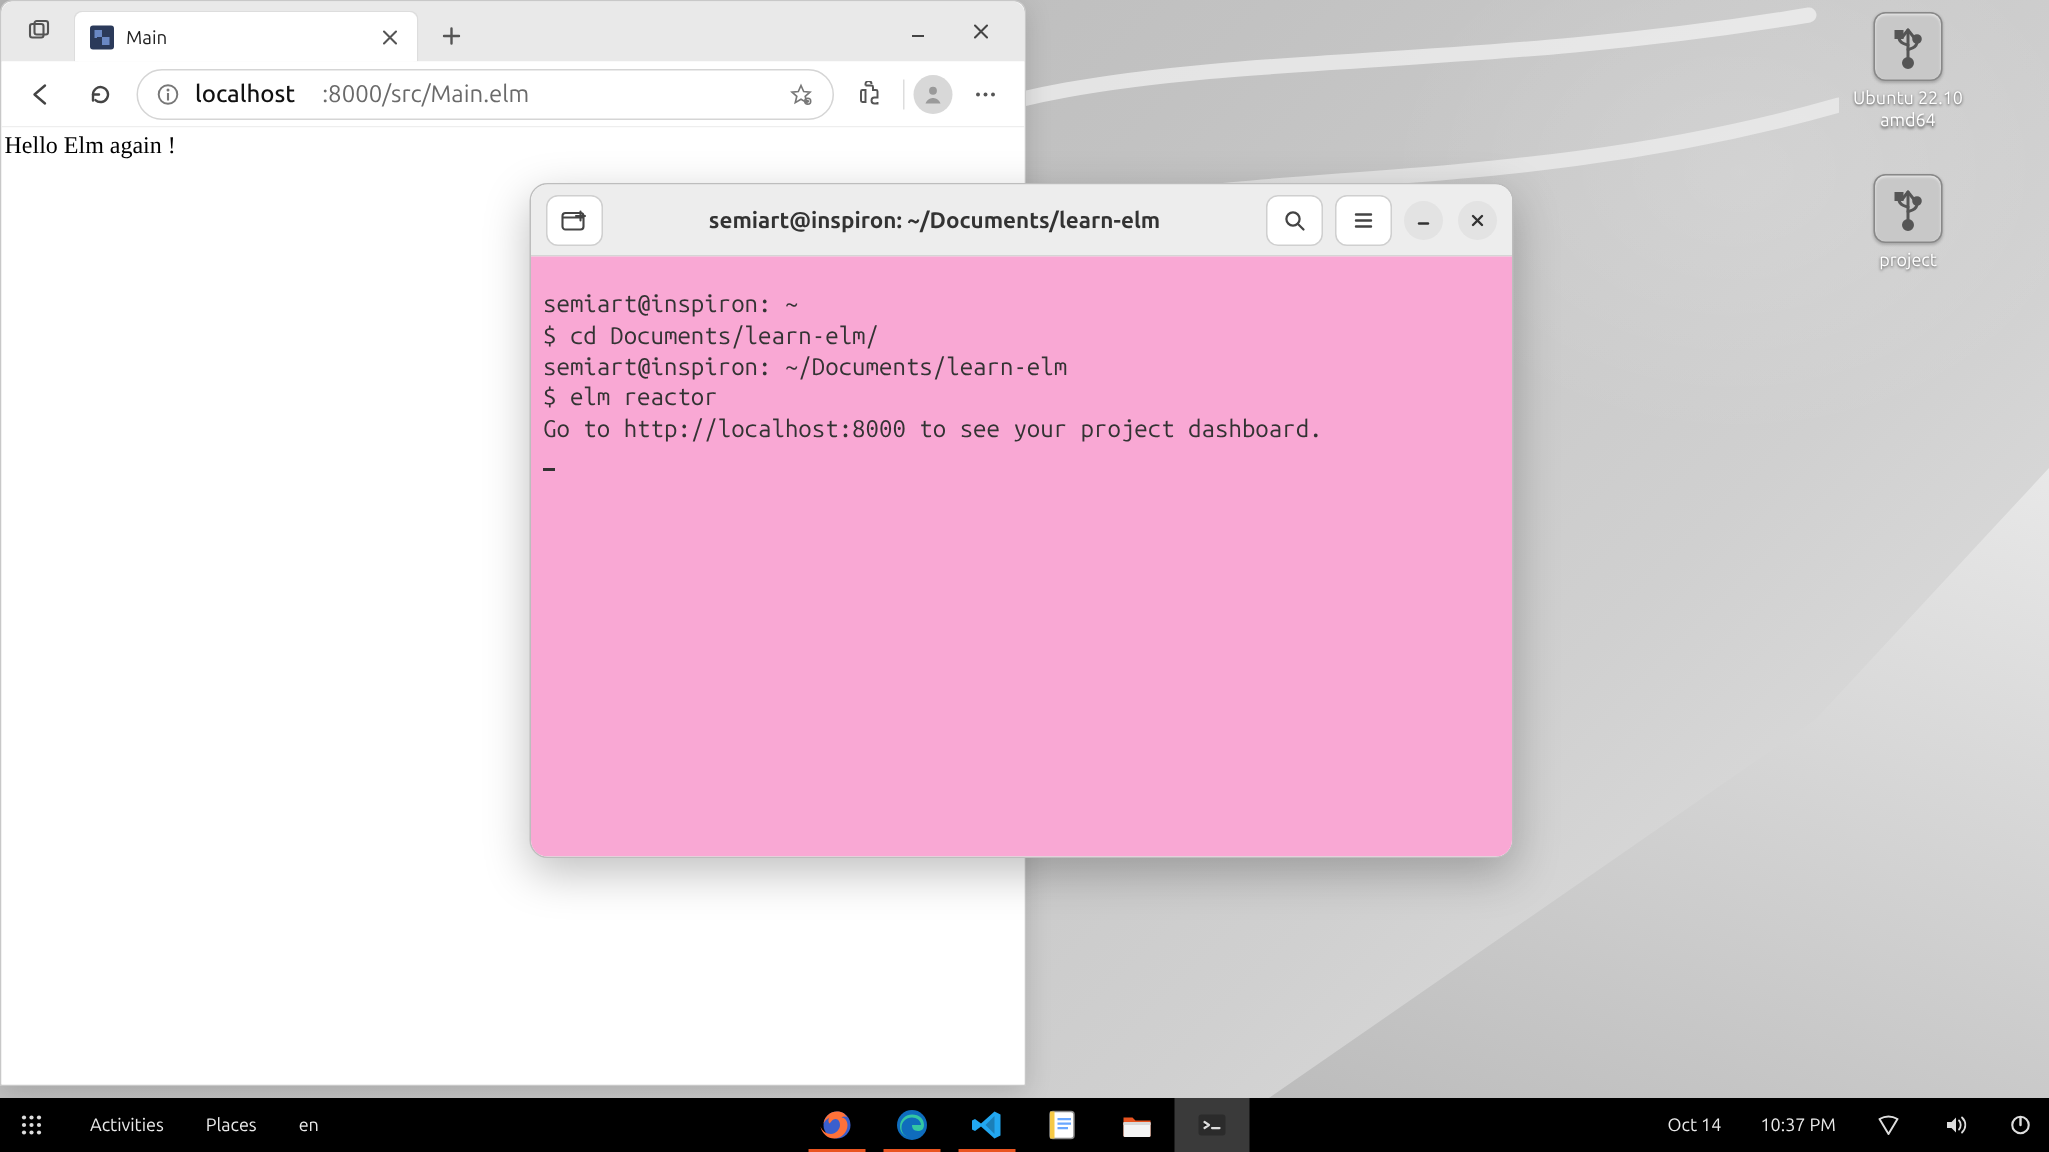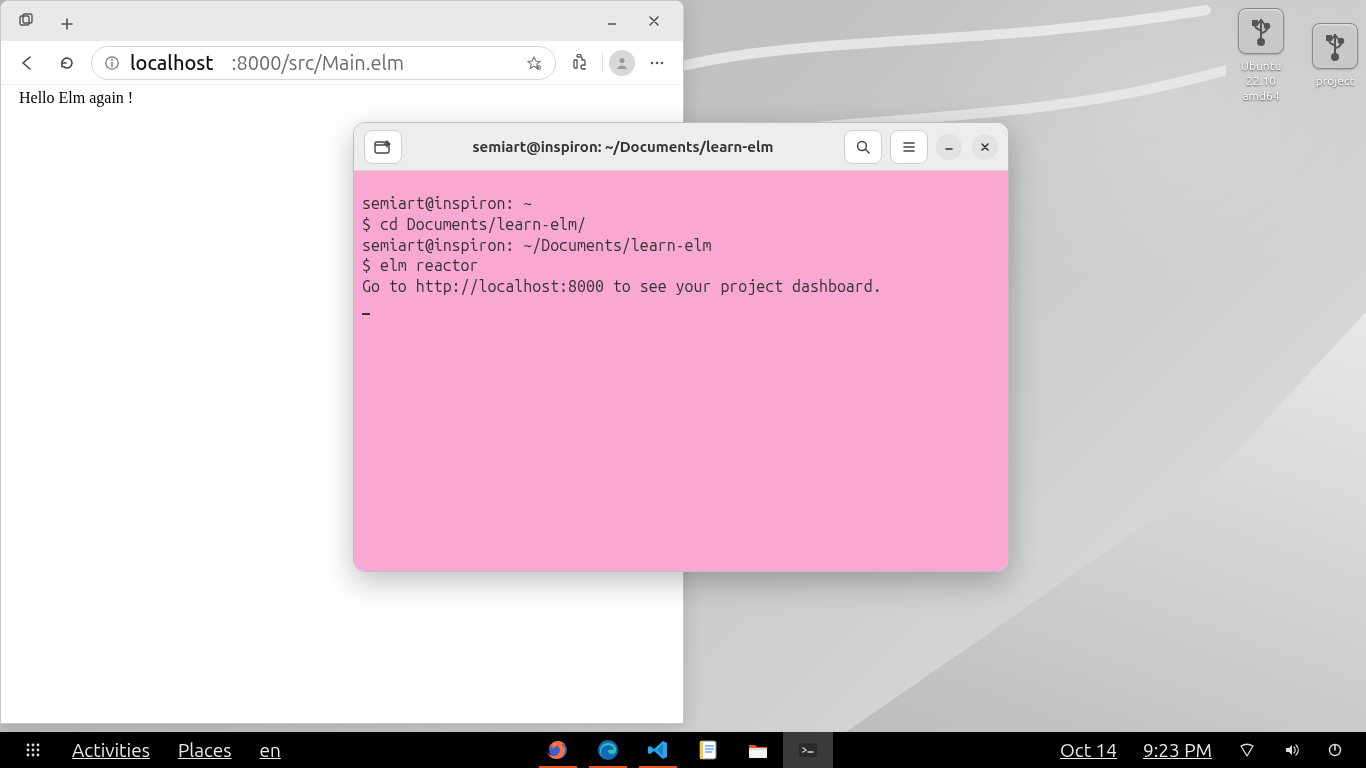--- a/index.html
+++ b/index.html
@@ -13,21 +13,21 @@
       radial-gradient(ellipse 400px 300px at 85% 15%, rgba(255,255,255,0.15), transparent 60%),
       linear-gradient(135deg, #b5b5b5 0%, #c2c2c2 40%, #d0d0d0 70%, #e5e5e5 100%);
   }
   .wallpaper svg.swoosh { position: absolute; top: 0; right: 140px; width: 700px; height: 400px; opacity: 0.7; }
   .wallpaper .fold { position:absolute; right:0; bottom:36px; width:520px; height:420px;
     background: linear-gradient(200deg, #e8e8e8 0%, #d2d2d2 50%, #bcbcbc 100%);
     clip-path: polygon(100% 0%, 100% 100%, 0% 100%, 70% 40%);
   }
 
   
-  .desktop-icons { position: absolute; top: 8px; right: 28px; width: 100px; display:flex; flex-direction:row; gap:28px; align-items:center; }
+  .desktop-icons { position: absolute; top: 8px; right: 44px; width: 100px; display:flex; flex-direction:column; gap:28px; align-items:center; }
   .desktop-icon { display:flex; flex-direction:column; align-items:center; gap:4px; cursor:pointer; }
   .usb-box { width:46px; height:46px; background:#c8c8c8; border:1px solid #888; border-radius:8px; display:flex; align-items:center; justify-content:center; box-shadow: inset 0 1px 2px rgba(255,255,255,.6), 0 1px 2px rgba(0,0,0,.2); }
   .desktop-icon-label { color:#fff; font-size:12px; text-align:center; text-shadow:0 1px 2px rgba(0,0,0,.7); line-height:1.25; }
 
   
   .browser {
     position: absolute; left: 0; top: 0; width: 684px; height: 724px;
     background:#fff; border:1px solid #c8c8c8; border-radius:8px 8px 0 0; box-shadow: 0 4px 18px rgba(0,0,0,.15);
     display:flex; flex-direction:column;
   }
@@ -37,48 +37,48 @@
   .browser-tab .favicon { width:16px; height:16px; background:#2b3a5a; display:inline-block; border-radius:2px; position:relative;}
   .browser-tab .favicon::after{content:""; position:absolute; inset:3px; background:conic-gradient(#2b3a5a 0 25%, #6a88c4 0 50%, #2b3a5a 0 75%, #6a88c4 0);}
   .browser-tab .title { font-size:12.5px; color:#222; flex:1;}
   .browser-tab .close { width:16px; height:16px; display:flex; align-items:center; justify-content:center; color:#555; border-radius:3px; cursor:pointer;}
   .new-tab-btn { width:28px; height:28px; margin:0 0 3px 4px; display:flex; align-items:center; justify-content:center; color:#555; border-radius:4px; cursor:pointer;}
   .window-controls { margin-left:auto; display:flex; gap:8px; padding:0 12px 6px 0;}
   .win-btn { width:34px; height:28px; display:flex; align-items:center; justify-content:center; color:#444; border-radius:4px; cursor:pointer;}
 
   .browser-toolbar { height:44px; background:#fff; border-bottom:1px solid #eee; display:flex; align-items:center; padding:0 10px; gap:8px;}
   .tb-btn { width:32px; height:32px; display:flex; align-items:center; justify-content:center; color:#555; border-radius:6px; cursor:pointer;}
-  .addr-bar { flex:1; height:34px; border:1px solid #d5d5d5; border-radius:18px; display:flex; align-items:center; padding:0 10px 0 10px; gap:8px; font-size:20px; color:#222;}
+  .addr-bar { flex:1; height:34px; border:1px solid #d5d5d5; border-radius:18px; display:flex; align-items:center; padding:0 10px 0 10px; gap:8px; font-size:16px; color:#222;}
   .addr-bar .site-info{width:20px;height:20px;display:flex;align-items:center;justify-content:center;color:#6a6a6a;border-radius:50%;}
   .addr-bar .url { flex:1; display:flex; gap:0; white-space:nowrap; overflow:hidden;}
   .addr-bar .url .host{color:#111; font-weight:500;}
   .addr-bar .url .rest{color:#6a6a6a;margin-left:18px;}
   .addr-bar .fav-btn{width:22px;height:22px;display:flex;align-items:center;justify-content:center;color:#666;cursor:pointer;}
   .toolbar-right{display:flex; align-items:center; gap:6px;}
   .divider{width:1px;height:20px;background:#ddd;}
   .avatar{width:26px;height:26px;border-radius:50%;background:#d8d8d8;display:flex;align-items:center;justify-content:center;}
 
-  .browser-content{flex:1; background:#fff; padding:4px 2px; font-family: "Times New Roman", serif; font-size:16px; color:#000;margin-left:16px;}
+  .browser-content{flex:1; background:#fff; padding:4px 2px; font-family: "Times New Roman", serif; font-size:16px; color:#000;}
 
   
   .terminal {
     position:absolute; left:353px; top:122px; width:656px; height:450px;
     background:#fff; border:1px solid #bdbdbd; border-radius:12px; box-shadow:0 10px 30px rgba(0,0,0,.25);
     display:flex; flex-direction:column; overflow:hidden;
   }
   .term-header{height:48px; background:#ededed; border-bottom:1px solid #d5d5d5; display:flex; align-items:center; padding:0 10px; gap:8px;}
   .term-btn{width:38px;height:34px;border:1px solid #cfcfcf;background:#fff;border-radius:8px;display:flex;align-items:center;justify-content:center;cursor:pointer;}
   .term-title{flex:1; text-align:center; font-size:15px; font-weight:700; color:#333;}
   .term-window-controls{display:flex; gap:10px;}
   .circle-btn{width:26px;height:26px;border-radius:50%;background:#e3e3e3;display:flex;align-items:center;justify-content:center;color:#333;cursor:pointer;}
   .term-body{flex:1; background:#f9a8d4; padding:22px 8px; font-family: "Ubuntu Mono","DejaVu Sans Mono",monospace; font-size:16px; line-height:1.3; color:#333; white-space:pre;}
   .cursor-underline{display:inline-block; width:8px; border-bottom:2px solid #333; transform:translateY(2px);}
 
   
-  .panel { position:absolute; left:0; right:0; bottom:0; height:36px; background:#000; color:#eaeaea; display:flex; align-items:center; padding:0 22px; font-size:19px;text-decoration:underline;}
+  .panel { position:absolute; left:0; right:0; bottom:0; height:36px; background:#000; color:#eaeaea; display:flex; align-items:center; padding:0 10px; font-size:12px;}
   .panel .grid-btn{width:22px;height:22px;display:flex;align-items:center;justify-content:center;cursor:pointer;margin-right:14px;}
   .panel .menu-item{padding:0 14px; cursor:pointer;}
   .panel .center{position:absolute; left:50%; transform:translateX(-50%); display:flex; align-items:center; gap:0;}
   .task{width:50px;height:36px;display:flex;align-items:center;justify-content:center;cursor:pointer;position:relative;}
   .task.active{background:#3a3a3a;}
   .task .under{position:absolute;left:6px;right:6px;bottom:0;height:2px;background:#e95420;}
   .panel .right{margin-left:auto; display:flex; align-items:center; gap:26px;}
   .status-icon{width:18px;height:18px;display:flex;align-items:center;justify-content:center;color:#ddd;cursor:pointer;}
 
   svg{display:block;}
@@ -129,20 +129,29 @@
   </div>
 </div>
 
 <div class="browser">
   <div class="browser-tabs">
     <div class="tab-actions-btn">
       <svg width="16" height="16" viewBox="0 0 16 16">
           <rect x="2" y="3" width="9" height="9" rx="1.5" fill="none" stroke="#555" stroke-width="1.4"></rect>
           <rect x="5" y="1" width="9" height="9" rx="1.5" fill="none" stroke="#555" stroke-width="1.4"></rect>
         </svg>
+    </div>
+    <div class="browser-tab">
+      <span class="favicon"></span>
+      <span class="title">Main</span>
+      <span class="close">
+        <svg width="10" height="10" viewBox="0 0 10 10">
+            <path d="M1 1 L9 9 M9 1 L1 9" stroke="#555" stroke-width="1.4" stroke-linecap="round"></path>
+          </svg>
+      </span>
     </div>
     <div class="new-tab-btn">
       <svg width="12" height="12" viewBox="0 0 12 12">
           <path d="M6 1 V11 M1 6 H11" stroke="#555" stroke-width="1.6" stroke-linecap="round"></path>
         </svg>
     </div>
     <div class="window-controls">
       <div class="win-btn">
           <svg width="12" height="12" viewBox="0 0 12 12">
             <path d="M2 9 H10" stroke="#444" stroke-width="1.4"></path>
@@ -319,21 +328,21 @@
     <div class="task active">
       <svg width="24" height="24" viewBox="0 0 24 24">
           <rect x="3" y="5" width="18" height="14" rx="2" fill="#2b2b2b"></rect>
           <path d="M7 10l3 2-3 2M12 14h5" stroke="#ddd" stroke-width="1.5" stroke-linecap="round" stroke-linejoin="round"></path>
         </svg>
     </div>
   </div>
 
   <div class="right">
     <span>Oct 14</span>
-    <span>9:23 PM</span>
+    <span>10:37 PM</span>
     <span class="status-icon">
         <svg width="16" height="16" viewBox="0 0 16 16">
           <path d="M8 14 L14 4 A12 12 0 0 0 2 4 Z" fill="none" stroke="#ddd" stroke-width="1.3" stroke-linejoin="round"></path>
         </svg>
       </span>
     <span class="status-icon">
         <svg width="16" height="16" viewBox="0 0 16 16">
           <path d="M3 6h3l3-3v10l-3-3H3z" fill="#ddd"></path>
           <path d="M11 5c1.5 1.5 1.5 4.5 0 6M13 3c3 3 3 7 0 10" stroke="#ddd" stroke-width="1.2" fill="none" stroke-linecap="round"></path>
         </svg>

